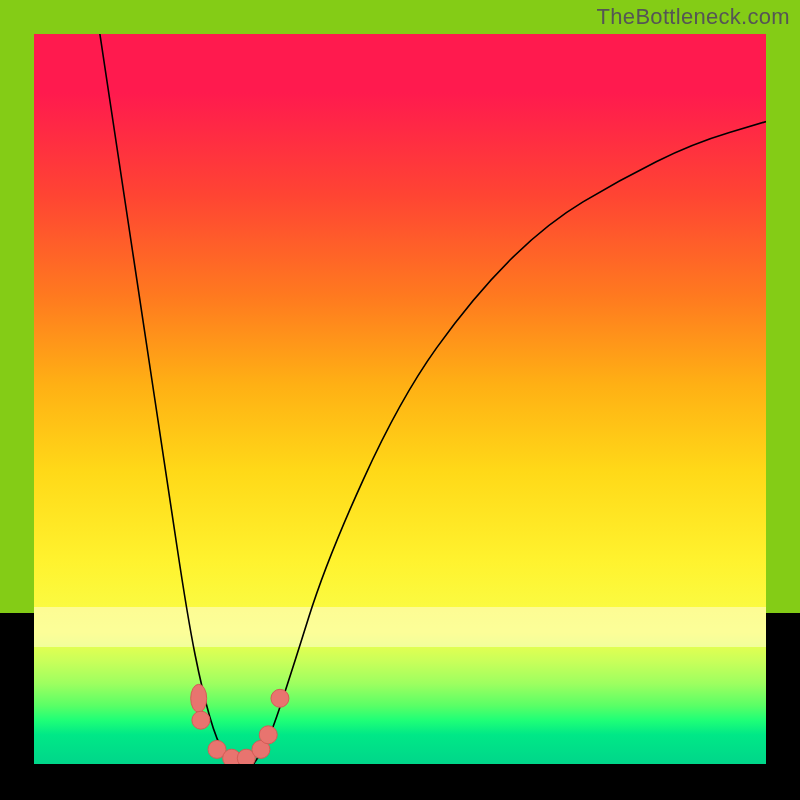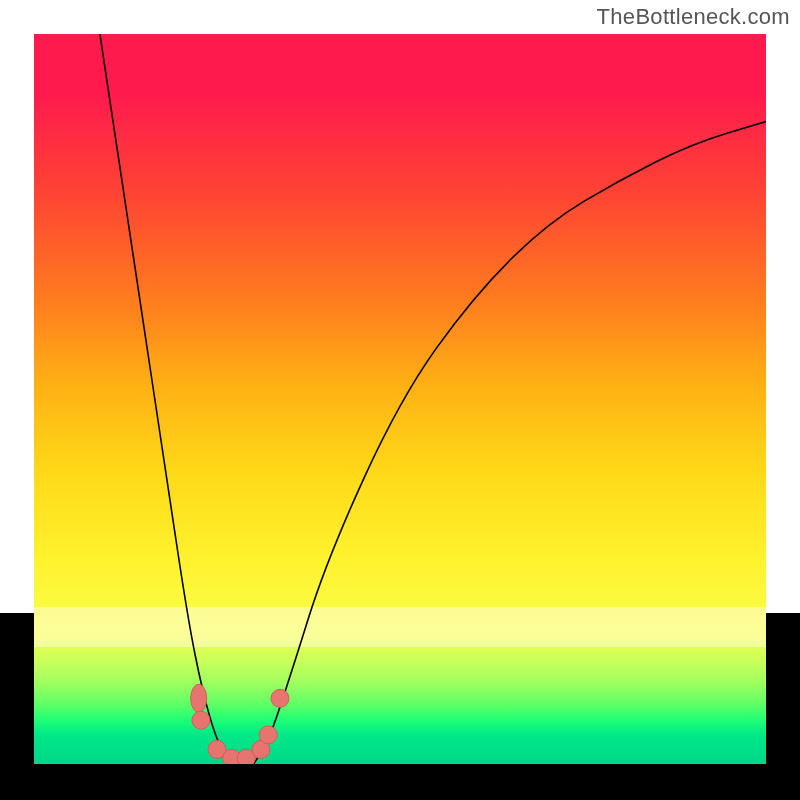--- a/index.html
+++ b/index.html
@@ -8,21 +8,21 @@
     width: 800px;
     height: 800px;
     background: #000;
     overflow: hidden;
     font-family: Arial, Helvetica, sans-serif;
   }
   .frame {
     position: relative;
     width: 800px;
     height: 613px;
-    background: #ffffff;
+    background: #84cc16;
   }
   .watermark {
     position: absolute;
     top: 4px;
     right: 10px;
     color: #555555;
     font-size: 22px;
     font-weight: 500;
     letter-spacing: 0.3px;
     z-index: 5;

